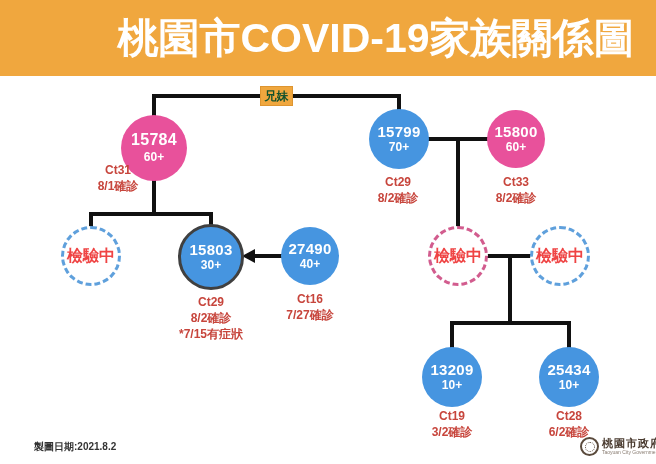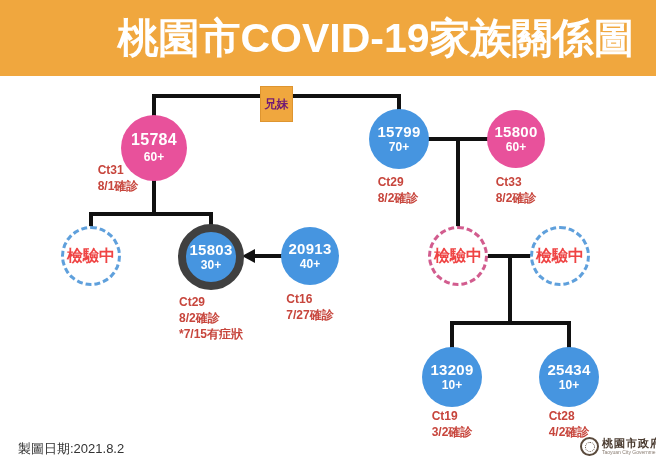--- a/index.html
+++ b/index.html
@@ -6,50 +6,50 @@
   .stage{position:relative;width:656px;height:464px;background:#ffffff;overflow:hidden;
          font-family:"Liberation Sans","DejaVu Sans",sans-serif;}
   
   .banner{position:absolute;left:0;top:0;width:656px;height:76px;background:#F0A73E;
           display:flex;align-items:center;justify-content:center;padding-left:48px;}
   .banner h1{margin:0;font-size:41px;font-weight:bold;color:#ffffff;letter-spacing:0px;white-space:nowrap;}
   
   .line{position:absolute;background:#111111;z-index:1;}
   .h{height:4px;} .v{width:4px;}
   
-  .tag{position:absolute;left:260px;top:86px;width:33px;height:36px;background:#F0A73E;
+  .tag{position:absolute;left:260px;top:86px;width:33px;height:20px;background:#F0A73E;
        border:1px solid #DE9530;box-sizing:border-box;z-index:3;
        display:flex;align-items:center;justify-content:center;
-       font-size:12px;font-weight:bold;color:#701a75;}
+       font-size:12px;font-weight:bold;color:#14532d;}
   
   .node{position:absolute;border-radius:50%;box-sizing:border-box;z-index:2;
         display:flex;flex-direction:column;align-items:center;justify-content:center;}
   .pink{background:#E8519B;}
   .blue{background:#4695E0;}
-  .ringed{border:8px solid #404040;}
+  .ringed{border:3px solid #404040;}
   .node .num{font-size:15px;font-weight:bold;color:#fff;line-height:1.15;letter-spacing:.3px;}
   .node .age{font-size:12px;font-weight:bold;color:#fff;line-height:1.25;}
   .big .num{font-size:16px;}
   
   .pending{position:absolute;border-radius:50%;box-sizing:border-box;z-index:2;background:#ffffff;
            display:flex;align-items:center;justify-content:center;
            font-size:16px;font-weight:bold;color:#ef4444;}
   .dash-blue{border:3px dashed #5FA0DC;}
   .dash-pink{border:3px dashed #D25C8E;}
   
   .note{position:absolute;z-index:2;transform:translateX(-50%);
-        font-size:12px;font-weight:bold;color:#C7453C;text-align:left;
+        font-size:12px;font-weight:bold;color:#C7453C;text-align:center;
         line-height:1.32;white-space:pre-line;}
   
   .arrow-line{position:absolute;left:252px;top:254px;width:30px;height:4px;background:#111;z-index:1;}
   .arrow-head{position:absolute;left:242px;top:249px;width:0;height:0;z-index:2;
               border-top:7px solid transparent;border-bottom:7px solid transparent;
               border-right:13px solid #111;}
   
-  .date{position:absolute;left:18px;top:440px;font-size:13px;font-weight:normal;color:#333;z-index:2;}
+  .date{position:absolute;left:34px;top:440px;font-size:10px;font-weight:bold;color:#333;z-index:2;}
   .gov{position:absolute;left:580px;top:437px;display:flex;align-items:center;gap:3px;z-index:2;}
   .emblem{width:19px;height:19px;border:2px solid #5A4A3C;border-radius:50%;box-sizing:border-box;
           display:flex;align-items:center;justify-content:center;flex:0 0 auto;}
   .emblem-inner{width:10px;height:10px;border:1px dotted #5A4A3C;border-radius:50%;box-sizing:border-box;}
   .gov-text{display:flex;flex-direction:column;line-height:1;}
   .gov-name{font-size:11px;font-weight:bold;color:#4A3B30;letter-spacing:1px;white-space:nowrap;}
   .gov-sub{font-size:5px;color:#8A7D72;margin-top:1px;white-space:nowrap;}
 </style>
 </head>
 <body>
@@ -90,21 +90,21 @@
   <div class="node pink" style="left:487px;top:110px;width:58px;height:58px">
     <div class="num">15800</div>
     <div class="age">60+</div>
   </div>
   <div class="pending dash-blue" style="left:61px;top:226px;width:60px;height:60px">檢驗中</div>
   <div class="node blue ringed" style="left:178px;top:224px;width:66px;height:66px">
     <div class="num">15803</div>
     <div class="age">30+</div>
   </div>
   <div class="node blue" style="left:281px;top:227px;width:58px;height:58px">
-    <div class="num">20913</div>
+    <div class="num">27490</div>
     <div class="age">40+</div>
   </div>
   <div class="pending dash-pink" style="left:428px;top:226px;width:60px;height:60px">檢驗中</div>
   <div class="pending dash-blue" style="left:530px;top:226px;width:60px;height:60px">檢驗中</div>
   <div class="node blue" style="left:422px;top:347px;width:60px;height:60px">
     <div class="num">13209</div>
     <div class="age">10+</div>
   </div>
   <div class="node blue" style="left:539px;top:347px;width:60px;height:60px">
     <div class="num">25434</div>
@@ -118,21 +118,21 @@
   <div class="note" style="left:516px;top:175px">Ct33
 8/2確診</div>
   <div class="note" style="left:211px;top:295px">Ct29
 8/2確診
 *7/15有症狀</div>
   <div class="note" style="left:310px;top:292px">Ct16
 7/27確診</div>
   <div class="note" style="left:452px;top:409px">Ct19
 3/2確診</div>
   <div class="note" style="left:569px;top:409px">Ct28
-4/2確診</div>
+6/2確診</div>
 
   <div class="date">製圖日期:2021.8.2</div>
   <div class="gov">
     <span class="emblem">
         <span class="emblem-inner"></span>
       </span>
     <span class="gov-text">
       <span class="gov-name">桃園市政府</span>
       <span class="gov-sub">Taoyuan City Government</span>
     </span>

